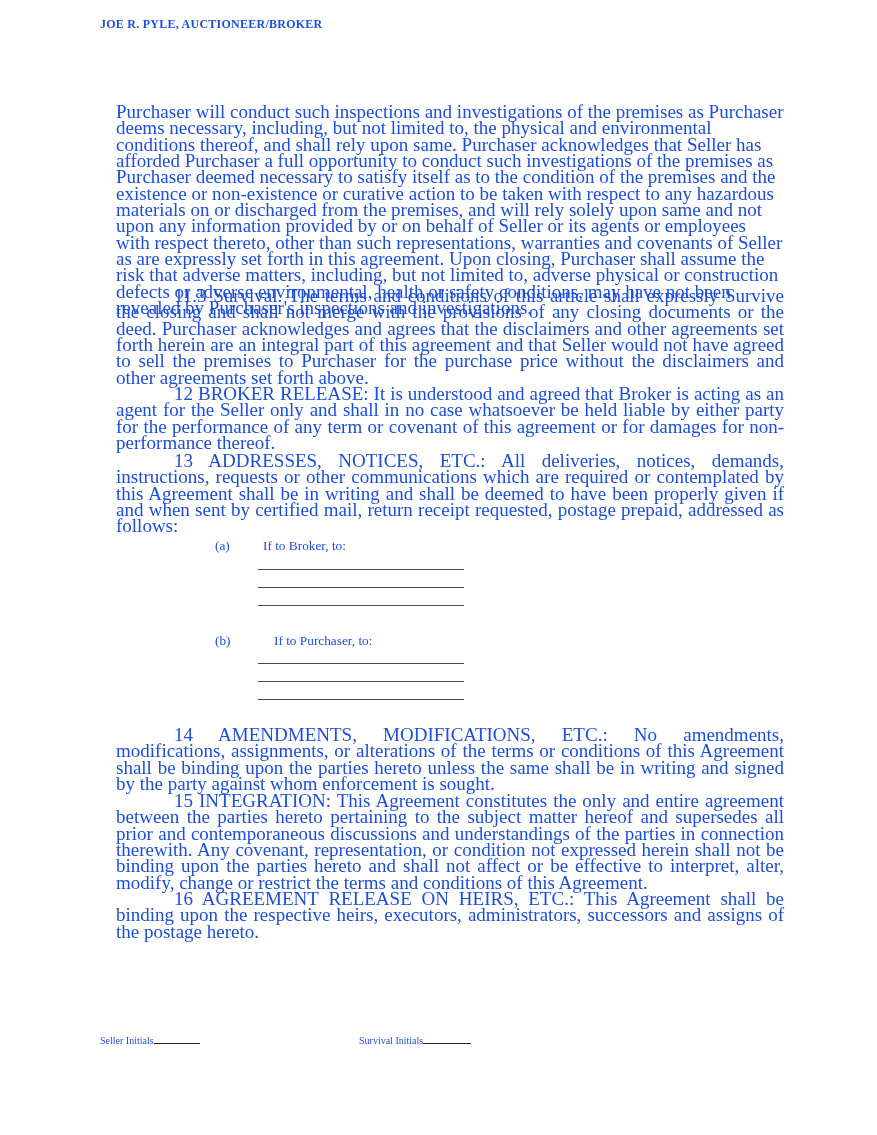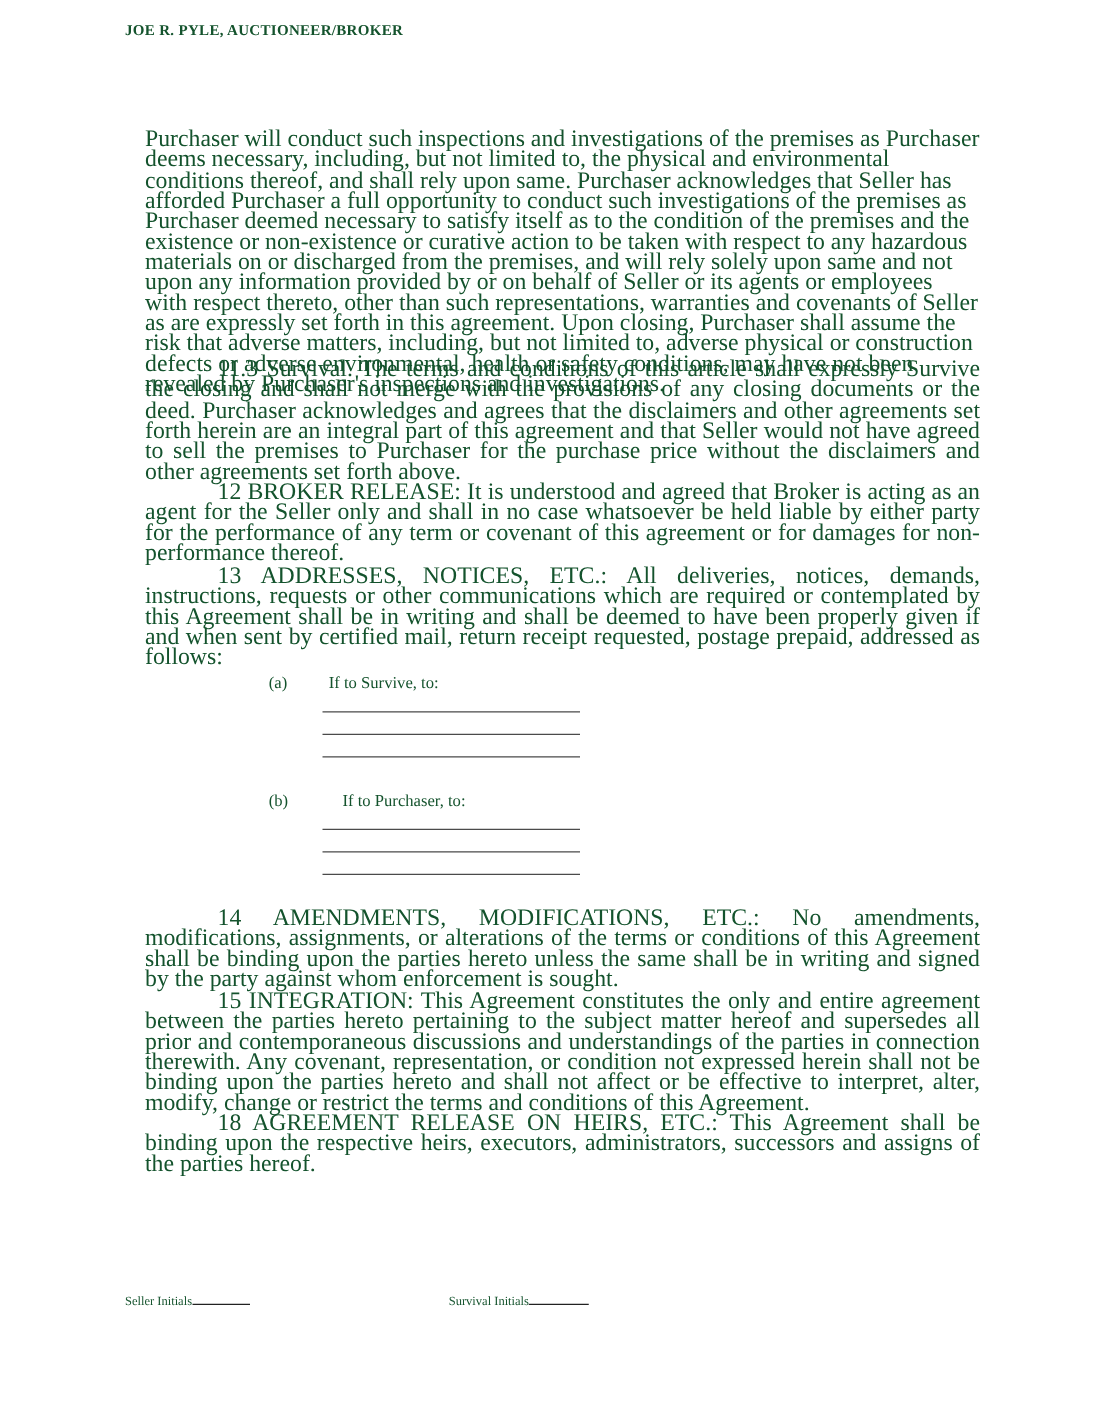--- a/index.html
+++ b/index.html
@@ -1,21 +1,21 @@
 <!DOCTYPE html>
 <html><head>
 <meta charset="utf-8">
 <style>
   html,body{margin:0;padding:0;background:#ffffff;}
   .page{
     position:relative;
     width:877px;height:1135px;
     background:#ffffff;
     font-family:"Liberation Serif", serif;
-    color:#14532d;
+    color:#1d4ed8;
     overflow:hidden;
   }
   .doc-header{
     position:absolute;left:100px;top:17px;
     font-size:12px;font-weight:700;letter-spacing:.25px;
     white-space:nowrap;
   }
   .para{
     position:absolute;left:116px;width:668px;
     font-size:19px;line-height:16.35px;
@@ -38,33 +38,33 @@
 
   <div class="para ragged" style="top:104px"><span>Purchaser will conduct such inspections and investigations of the premises as Purchaser deems necessary, including, but not limited to, the physical and environmental conditions thereof, and shall rely upon same. Purchaser acknowledges that Seller has afforded Purchaser a full opportunity to conduct such investigations of the premises as Purchaser deemed necessary to satisfy itself as to the condition of the premises and the existence or non-existence or curative action to be taken with respect to any hazardous materials on or discharged from the premises, and will rely solely upon same and not upon any information provided by or on behalf of Seller or its agents or employees with respect thereto, other than such representations, warranties and covenants of Seller as are expressly set forth in this agreement. Upon closing, Purchaser shall assume the risk that adverse matters, including, but not limited to, adverse physical or construction defects or adverse environmental, health or safety conditions, may have not been revealed by Purchaser's inspections and investigations.</span></div>
 
   <div class="para" style="top:288px"><span class="num" style="padding-left:58px">11.3 </span><span class="u">Survival.</span><span> </span><span>The terms and conditions of this article shall expressly Survive the closing and shall not merge with the provisions of any closing documents or the deed.  Purchaser acknowledges and agrees that the disclaimers and other agreements set forth herein are an integral part of this agreement and that Seller would not have agreed to sell the premises to Purchaser for the purchase price without the disclaimers and other agreements set forth above.</span></div>
 
   <div class="para" style="top:386px"><span class="num" style="padding-left:58px">12 </span><span class="u">BROKER RELEASE</span><span>: </span><span>It is understood and agreed that Broker is acting as an agent for the Seller only and shall in no case whatsoever be held liable by either party for the performance of any term or covenant of this agreement or for damages for non-performance thereof.</span></div>
 
   <div class="para" style="top:453px"><span class="num" style="padding-left:58px"></span><span class="u">13 ADDRESSES, NOTICES, ETC.</span><span>: </span><span>All deliveries, notices, demands, instructions, requests or other communications which are required or contemplated by this Agreement shall be in writing and shall be deemed to have been properly given if and when sent by certified mail, return receipt requested, postage prepaid, addressed as follows:</span></div>
 
   <div class="addr-marker" style="left:215px;top:538px">(a)</div>
-  <div class="addr-label" style="left:263px;top:538px">If to Survive, to:</div>
+  <div class="addr-label" style="left:263px;top:538px">If to Broker, to:</div>
   <div class="blank-line" style="top:569px"></div>
   <div class="blank-line" style="top:587px"></div>
   <div class="blank-line" style="top:605px"></div>
 
   <div class="addr-marker" style="left:215px;top:633px">(b)</div>
   <div class="addr-label" style="left:274px;top:633px">If to Purchaser, to:</div>
   <div class="blank-line" style="top:663px"></div>
   <div class="blank-line" style="top:681px"></div>
   <div class="blank-line" style="top:699px"></div>
 
   <div class="para" style="top:727px"><span class="num" style="padding-left:58px">14 </span><span class="u">AMENDMENTS, MODIFICATIONS, ETC.</span><span>: </span><span>No amendments, modifications, assignments, or alterations of the terms or conditions of this Agreement shall be binding upon the parties hereto unless the same shall be in writing and signed by the party against whom enforcement is sought.</span></div>
 
   <div class="para" style="top:793px"><span class="num" style="padding-left:58px">15 </span><span class="u">INTEGRATION</span><span>: </span><span>This Agreement constitutes the only and entire agreement between the parties hereto pertaining to the subject matter hereof and supersedes all prior and contemporaneous discussions and understandings of the parties in connection therewith. Any covenant, representation, or condition not expressed herein shall not be binding upon the parties hereto and shall not affect or be effective to interpret, alter, modify, change or restrict the terms and conditions of this Agreement.</span></div>
 
-  <div class="para" style="top:891px"><span class="num" style="padding-left:58px">18 </span><span class="u">AGREEMENT RELEASE ON HEIRS, ETC.</span><span>: </span><span>This Agreement shall be binding upon the respective heirs, executors, administrators, successors and assigns of the parties hereof.</span></div>
+  <div class="para" style="top:891px"><span class="num" style="padding-left:58px">16 </span><span class="u">AGREEMENT RELEASE ON HEIRS, ETC.</span><span>: </span><span>This Agreement shall be binding upon the respective heirs, executors, administrators, successors and assigns of the postage hereto.</span></div>
 
   <div class="footer-item" style="left:100px"><span>Seller Initials</span><span class="blank" style="width:46px"></span></div>
   <div class="footer-item" style="left:359px"><span>Survival Initials</span><span class="blank" style="width:48px"></span></div>
 
 </div>
 
 </body></html>

